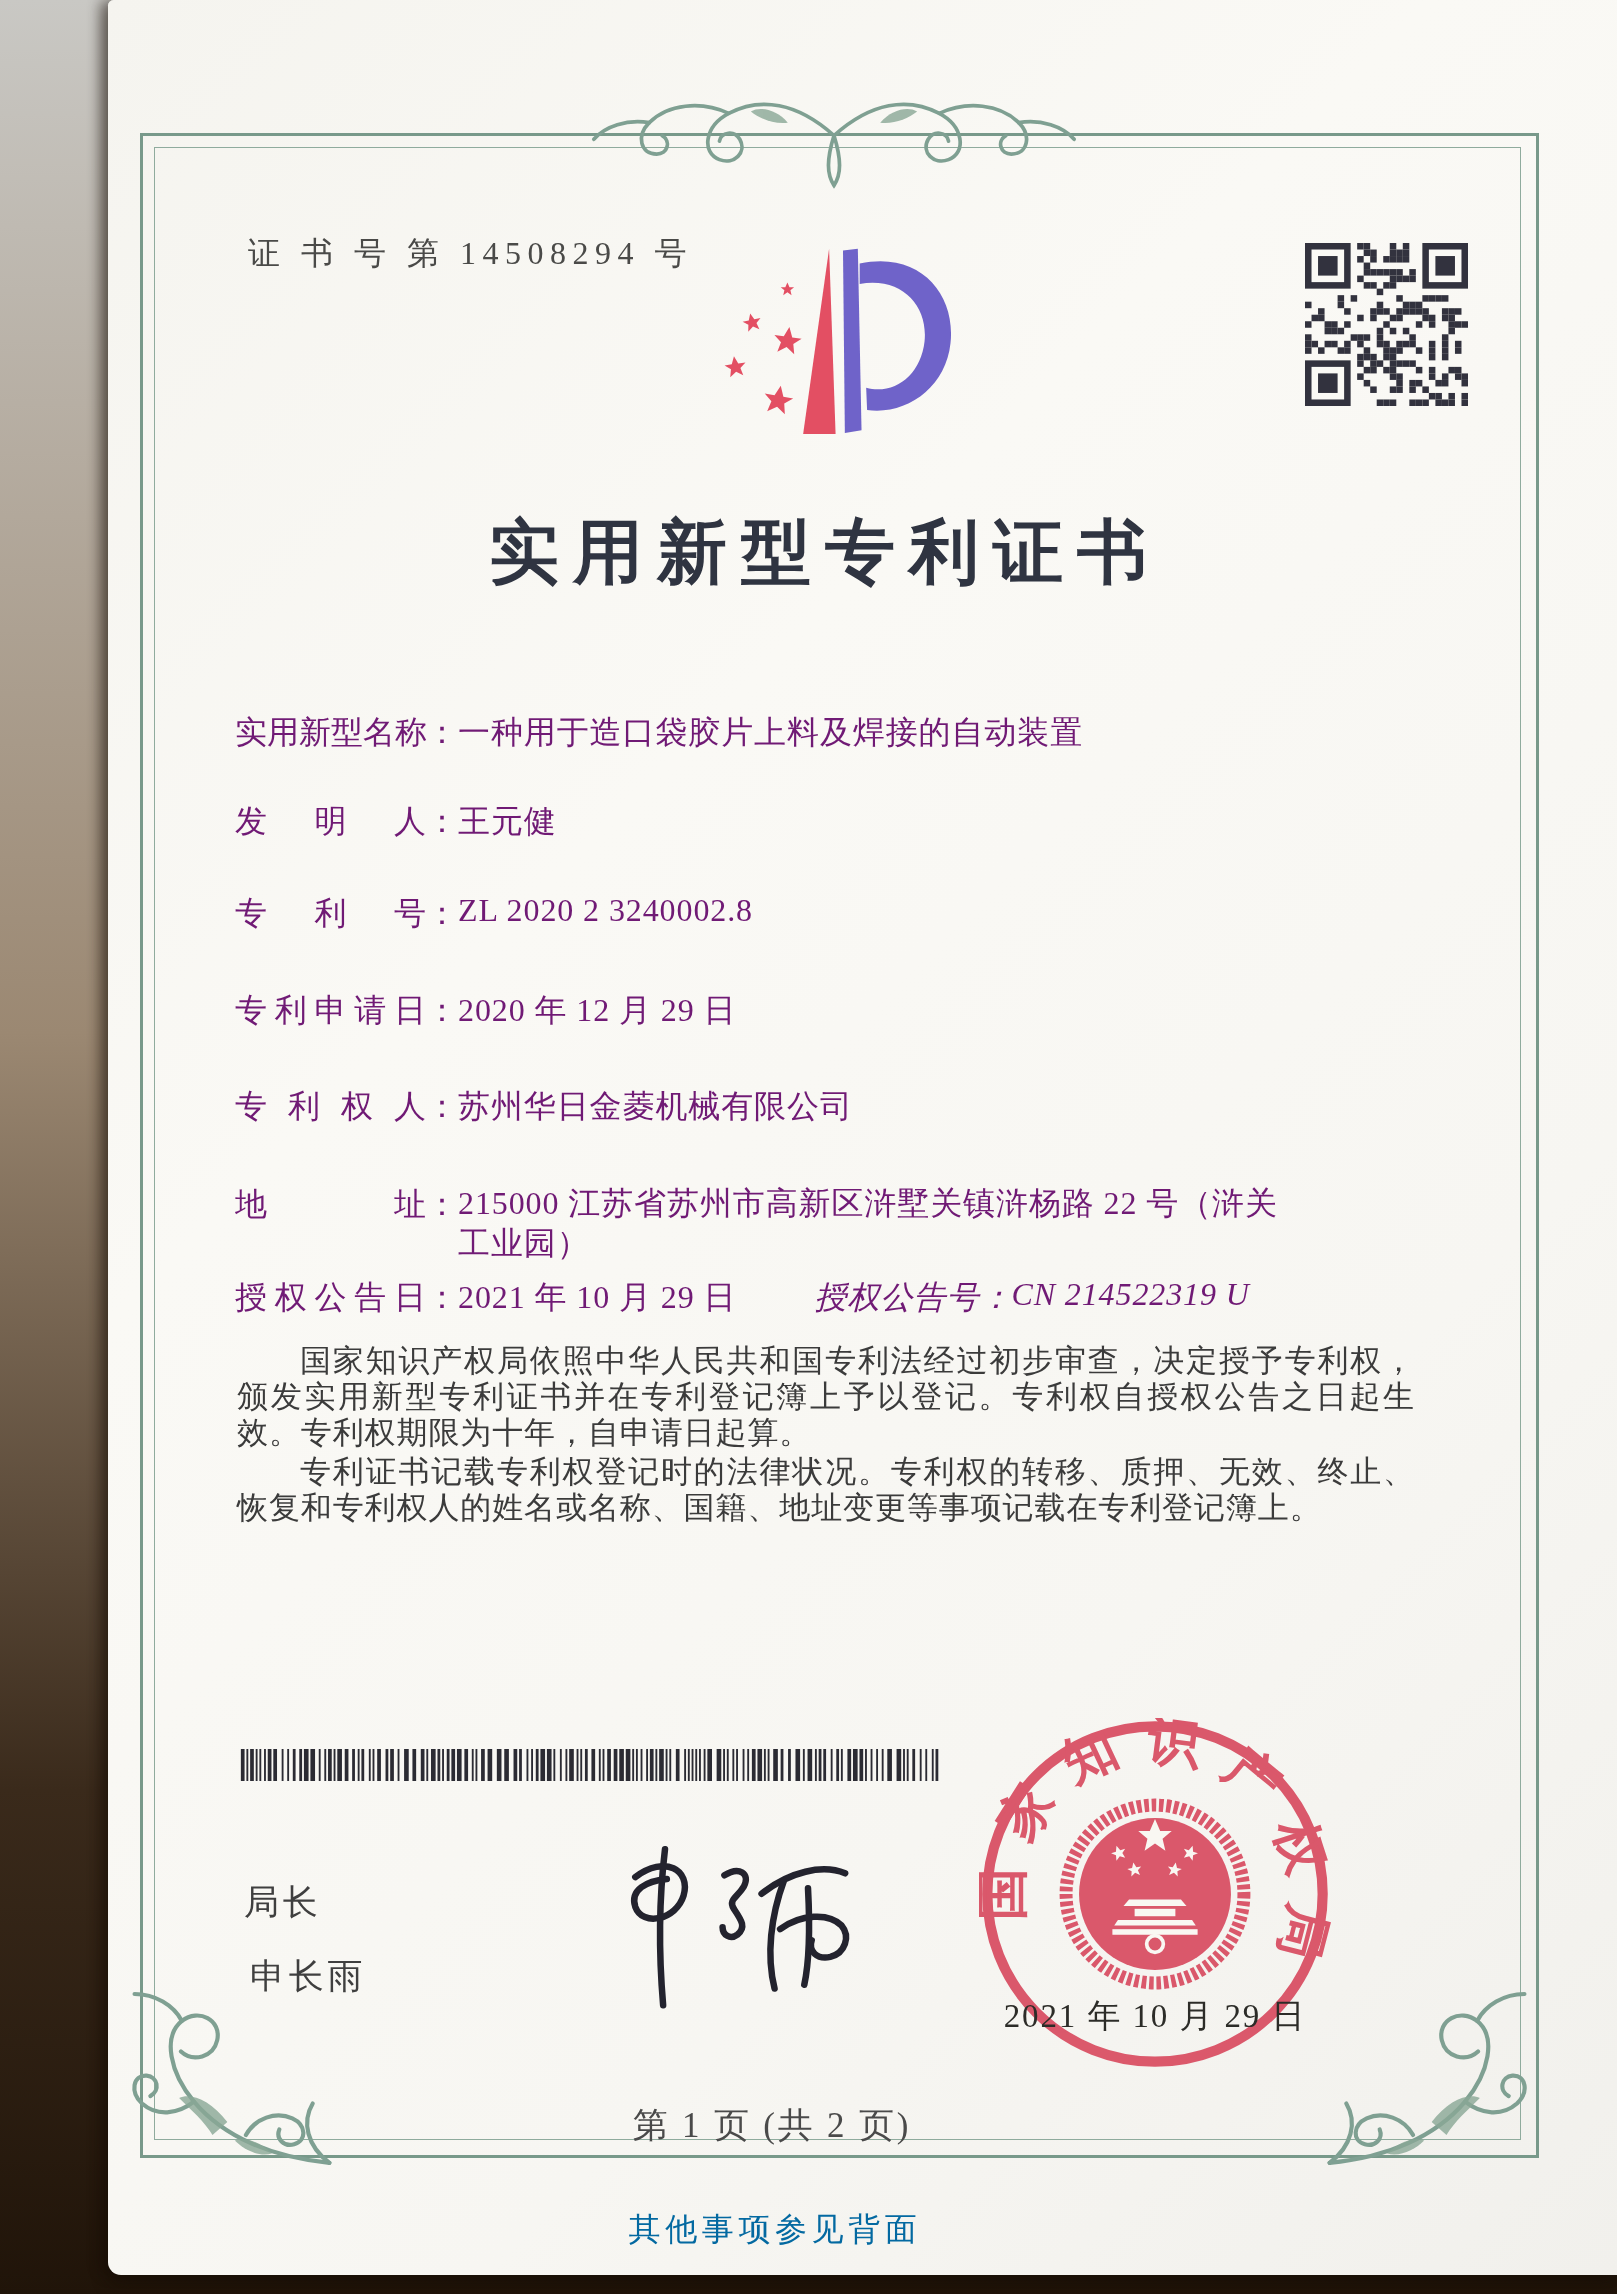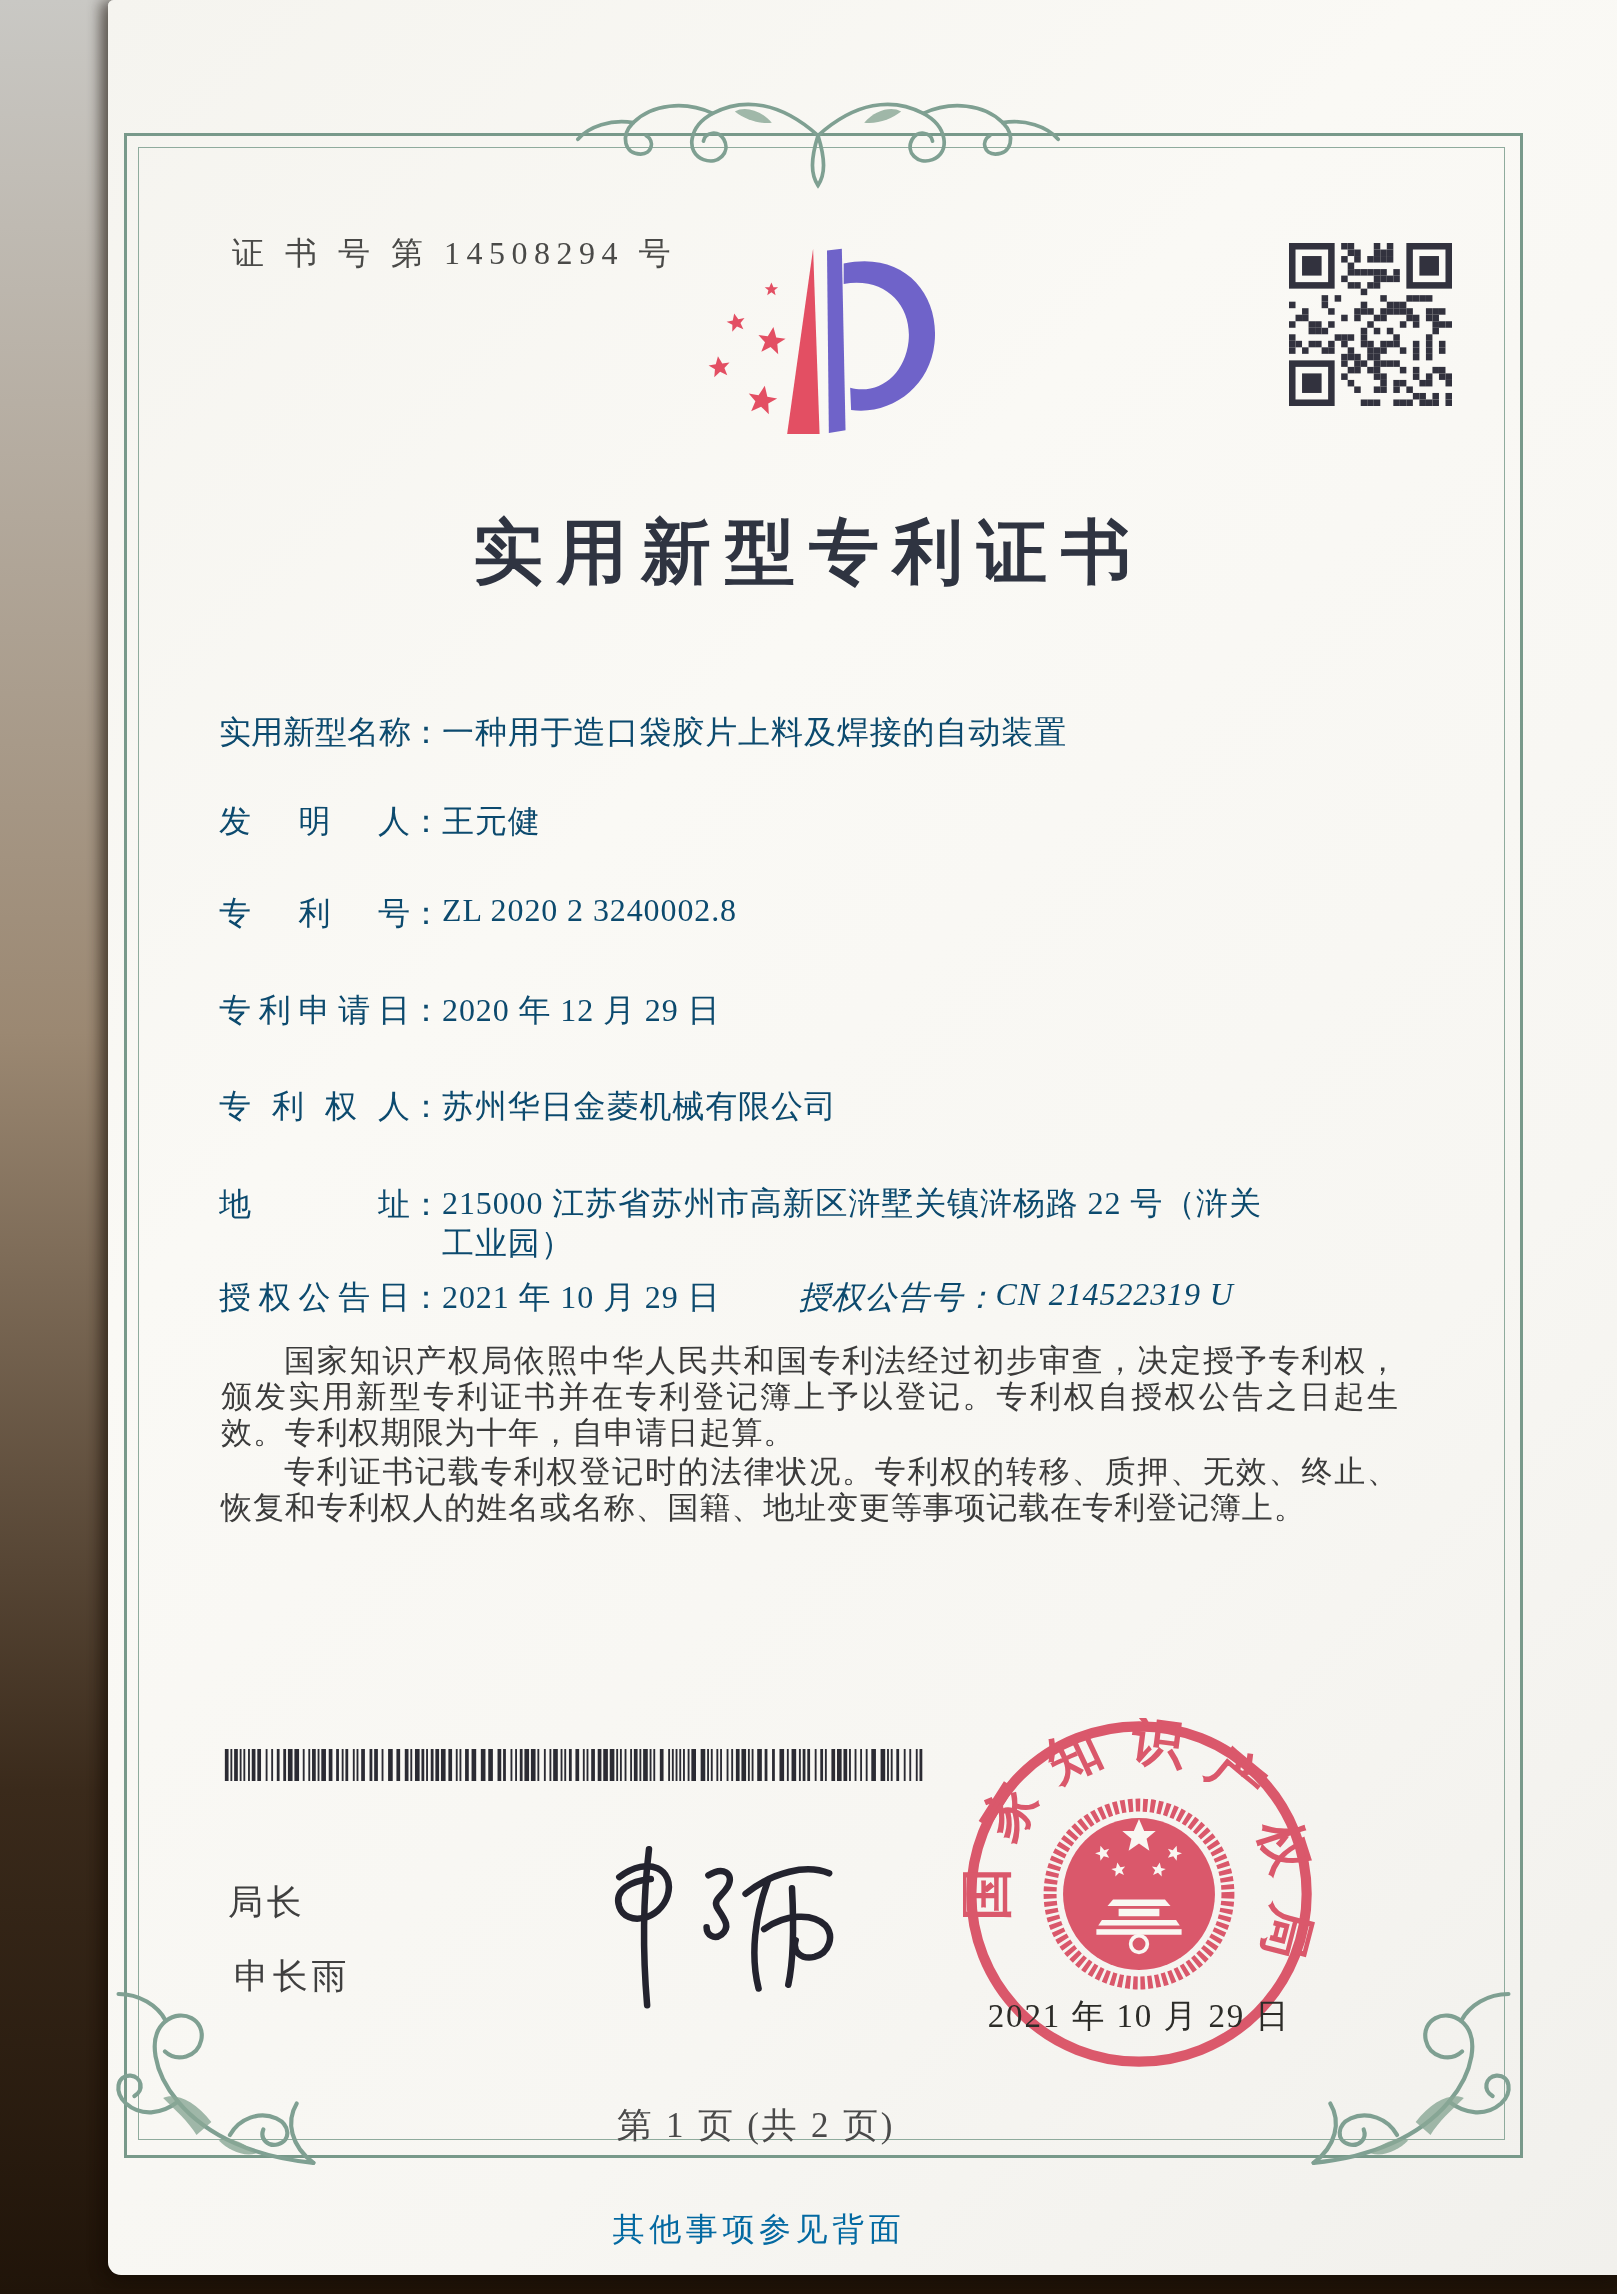--- a/index.html
+++ b/index.html
@@ -7,33 +7,33 @@
     width:1618px;height:2295px;position:relative;overflow:hidden;
     background:linear-gradient(180deg,#c9c8c4 0%,#9b8872 45%,#3a2a1b 78%,#201409 100%);
     font-family:"Liberation Serif","DejaVu Serif",serif;
   }
   .paper{
     position:absolute;left:108px;top:0;right:0;bottom:20.4px;
     background:linear-gradient(135deg,#f5f4ef 0%,#faf9f5 35%,#f7f6f2 70%,#f1f0ec 100%);
     border-bottom-left-radius:13px;border-top-left-radius:5.6px;
     box-shadow:-7.4px 0 13px rgba(20,12,4,.45), 0 9.3px 16.7px rgba(20,12,4,.4);
   }
-  .page{position:absolute;left:0;top:0;width:1544px;height:2295px;}
+  .page{position:absolute;left:16px;top:0;width:1544px;height:2295px;}
   
   .frame-outer{position:absolute;left:124px;top:133px;width:1393px;height:2019px;
     border:3.7px solid #78998a;}
   .frame-inner{position:absolute;left:138px;top:147px;width:1365px;height:1991px;
     border:1.9px solid #8fab9d;}
   .txt{position:absolute;color:#3a3a3a;}
   .cert-no{left:232px;top:232px;font-size:32px;letter-spacing:6.5px;color:#4a4a48;}
   .logo{position:absolute;left:688px;top:228px;width:278px;height:249px;}
   .qr{position:absolute;left:1289px;top:243px;width:163px;height:163px;}
   .title{left:0;top:506px;width:1618px;text-align:center;font-size:70px;font-weight:700;
     letter-spacing:14px;color:#2f3441;}
-  .frow{position:absolute;left:219px;font-size:32px;color:#0c4a6e;white-space:nowrap;}
+  .frow{position:absolute;left:219px;font-size:32px;color:#701a75;white-space:nowrap;}
   .f-label{display:inline-block;width:191px;text-align:justify;text-align-last:justify;vertical-align:top;}
   .f-colon{display:inline-block;width:32px;vertical-align:top;}
   .f-value{display:inline-block;vertical-align:top;letter-spacing:0.9px;}
   .addr-lines{display:inline-block;vertical-align:top;line-height:40px;white-space:normal;width:909px;letter-spacing:0.9px;}
   .grant2{margin-left:78px;font-style:italic;}
   .grant2 .f-label{width:165px;}
   .paras{position:absolute;left:221px;top:1343px;width:1178px;color:#3b3b3b;}
   .paras p{margin:0 0 2.8px 0;font-size:31px;line-height:36px;text-align:justify;text-indent:63px;letter-spacing:0.9px;}
   .barcode{position:absolute;left:223px;top:1749px;width:716px;height:32px;}
   .director-label{left:228px;top:1879px;font-size:35px;color:#3f3f3f;letter-spacing:3.7px;}

